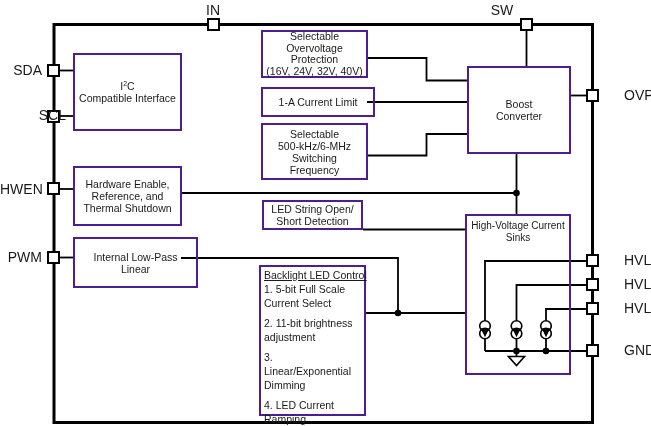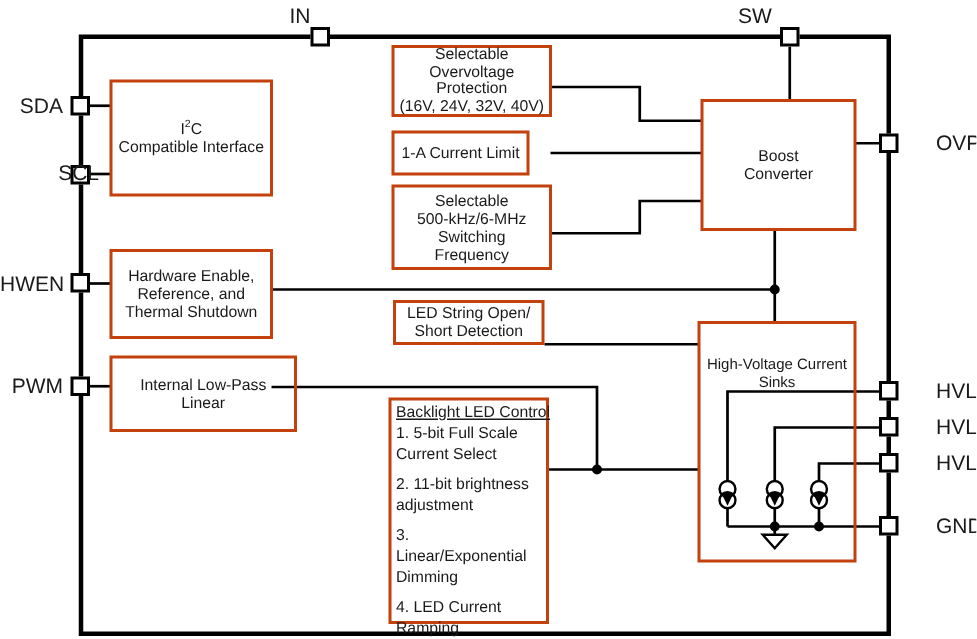--- a/index.html
+++ b/index.html
@@ -2,44 +2,44 @@
 <html><head>
 <meta charset="utf-8">
 <style>
   html,body { margin:0; padding:0; background:#ffffff; }
   #canvas {
     position:relative; width:651px; height:426px; background:#ffffff;
     font-family:"Liberation Sans", sans-serif; color:#1a1a1a; overflow:hidden;
   }
   #wiring { position:absolute; left:0; top:0; width:651px; height:426px; }
   .block {
-    position:absolute; box-sizing:border-box; border:2px solid #c2410c;
+    position:absolute; box-sizing:border-box; border:2px solid #4c1d95;
     background:transparent; display:flex; flex-direction:column;
     justify-content:center; align-items:center; text-align:center;
     font-size:10.5px; line-height:12px;
   }
   .bl { white-space:nowrap; }
   .block sup { font-size:7px; line-height:0; vertical-align:super; }
-  .block.hvcs { justify-content:flex-start; padding-top:22px; font-size:10px;text-align:right; }
+  .block.hvcs { justify-content:flex-start; padding-top:4px; font-size:10px;text-align:right; }
   .block.backlight {
     justify-content:flex-start; align-items:flex-start; text-align:left;
     padding:1px 3px; font-size:10.5px; line-height:14px;
   }
   .bk-title { text-decoration:underline; white-space:nowrap; }
   .bk-item { margin-top:6px; }
   .pin {
     position:absolute; width:13px; height:13px; box-sizing:border-box;
     border:2px solid #000; background:#ffffff;
   }
   .pinlabel {
     position:absolute; font-size:14px; line-height:15px; color:#1a1a1a;
     white-space:nowrap;
   }
   .pinlabel.leftside { left:0; width:42px; text-align:right; }
-  .pinlabel.topside { width:40px; top:3px; }
+  .pinlabel.topside { width:40px; text-align:center; top:3px; }
   .pinlabel.rightside { left:604px; text-align:left;margin-left:20px; }
 </style>
 </head>
 <body>
 
 <div id="canvas">
 
   <svg id="wiring" viewBox="0 0 651 426" xmlns="http://www.w3.org/2000/svg">
 
     <rect x="54" y="24.5" width="538.5" height="398" fill="none" stroke="#000" stroke-width="3"></rect>
@@ -113,21 +113,21 @@
     <div class="bl">Linear</div>
   </div>
 
   <div class="block" style="left:261px; top:30px; width:107px; height:48px; line-height:11.5px;">
     <div class="bl">Selectable</div>
     <div class="bl">Overvoltage</div>
     <div class="bl">Protection</div>
     <div class="bl">(16V, 24V, 32V, 40V)</div>
   </div>
 
-  <div class="block" style="left:261px; top:87px; width:92px; height:30px;">
+  <div class="block" style="left:261px; top:87px; width:114px; height:30px;">
     <div class="bl">1-A Current Limit</div>
   </div>
 
   <div class="block" style="left:261px; top:123px; width:107px; height:57px;">
     <div class="bl">Selectable</div>
     <div class="bl">500-kHz/6-MHz</div>
     <div class="bl">Switching</div>
     <div class="bl">Frequency</div>
   </div>
 
@@ -160,21 +160,21 @@
   <div class="pin" style="left:47px;  top:110px;"></div>
   <div class="pin" style="left:47px;  top:182px;"></div>
   <div class="pin" style="left:47px;  top:251px;"></div>
   <div class="pin" style="left:586px; top:89px;"></div>
   <div class="pin" style="left:586px; top:254px;"></div>
   <div class="pin" style="left:586px; top:278px;"></div>
   <div class="pin" style="left:586px; top:302px;"></div>
   <div class="pin" style="left:586px; top:344px;"></div>
 
   <div class="pinlabel topside" style="left:193px;">IN</div>
-  <div class="pinlabel topside" style="left:492px;">SW</div>
+  <div class="pinlabel topside" style="left:482px;">SW</div>
   <div class="pinlabel leftside" style="top:63px;">SDA</div>
   <div class="pinlabel leftside" style="top:108px;margin-left:24px;">SCL</div>
   <div class="pinlabel leftside" style="top:182px;">HWEN</div>
   <div class="pinlabel leftside" style="top:250px;">PWM</div>
   <div class="pinlabel rightside" style="top:88px;">OVP</div>
   <div class="pinlabel rightside" style="top:253px;">HVLED1</div>
   <div class="pinlabel rightside" style="top:277px;">HVLED2</div>
   <div class="pinlabel rightside" style="top:301px;">HVLED3</div>
   <div class="pinlabel rightside" style="top:343px;">GND</div>
 

